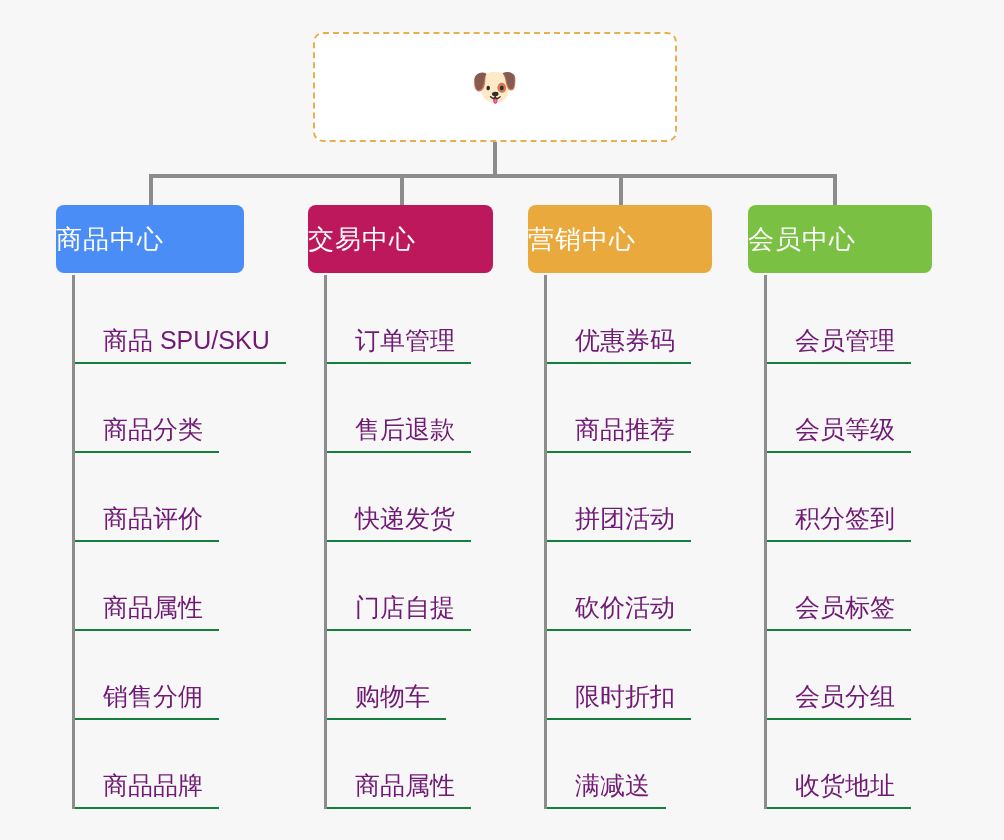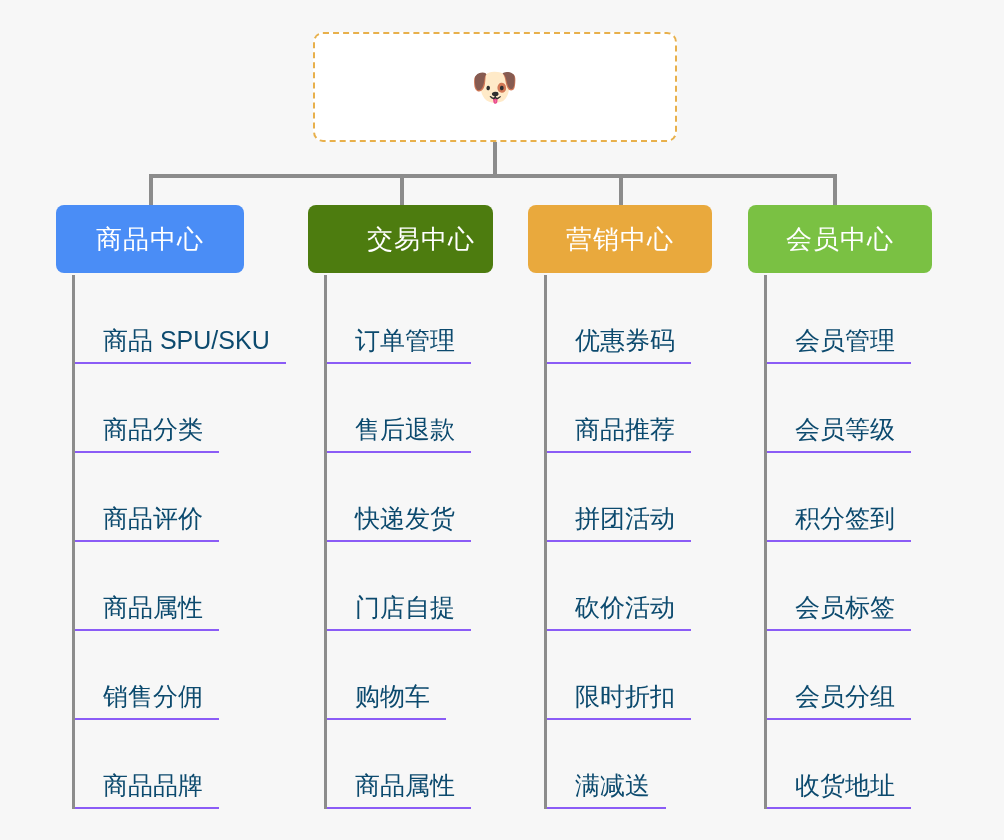--- a/index.html
+++ b/index.html
@@ -66,21 +66,21 @@
   }
   .branch-head {
     position: absolute;
     top: 0;
     left: 0;
     height: 68px;
     box-sizing: border-box;
     border-radius: 8px;
     display: flex;
     align-items: center;
-    justify-content: center;
+    justify-content: flex-start;
     color: #ffffff;
     font-size: 26px;
     letter-spacing: 1px;
     white-space: nowrap;
   }
   .branch-trunk {
     position: absolute;
     left: 16px;
     top: 70px;
     width: 3px;
@@ -97,23 +97,23 @@
   .leaf {
     height: 89px;
     position: relative;
     box-sizing: border-box;
   }
   .leaf-inner {
     position: absolute;
     left: 3px;
     bottom: 0;
     padding: 0 16px 7px 28px;
-    border-bottom: 2px solid #8b5cf6;
+    border-bottom: 2px solid #15803d;
     font-size: 25px;
-    color: #0c4a6e;
+    color: #701a75;
     white-space: nowrap;
     line-height: 1.15;
   }
 </style>
 </head>
 <body>
 
 <div id="mindmap">
 
   <div class="root-node">
@@ -148,21 +148,21 @@
       <li class="leaf">
         <span class="leaf-inner">销售分佣</span>
       </li>
       <li class="leaf">
         <span class="leaf-inner">商品品牌</span>
       </li>
     </ul>
   </div>
 
   <div class="branch" style="left:308px;">
-    <div class="branch-head" style="width:185px; background:#4d7c0f;padding-left:41px;">
+    <div class="branch-head" style="width:185px; background:#be185d;">
       <span>交易中心</span>
     </div>
     <div class="branch-trunk" style="height:534px;"></div>
     <ul class="leaf-list">
       <li class="leaf">
         <span class="leaf-inner">订单管理</span>
       </li>
       <li class="leaf">
         <span class="leaf-inner">售后退款</span>
       </li>

